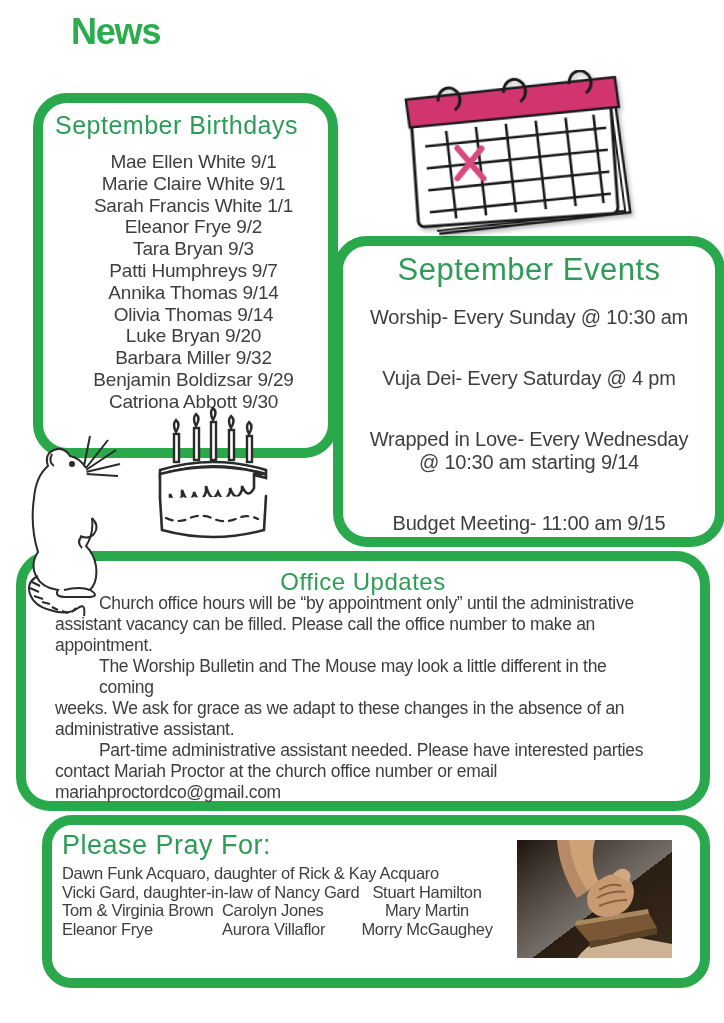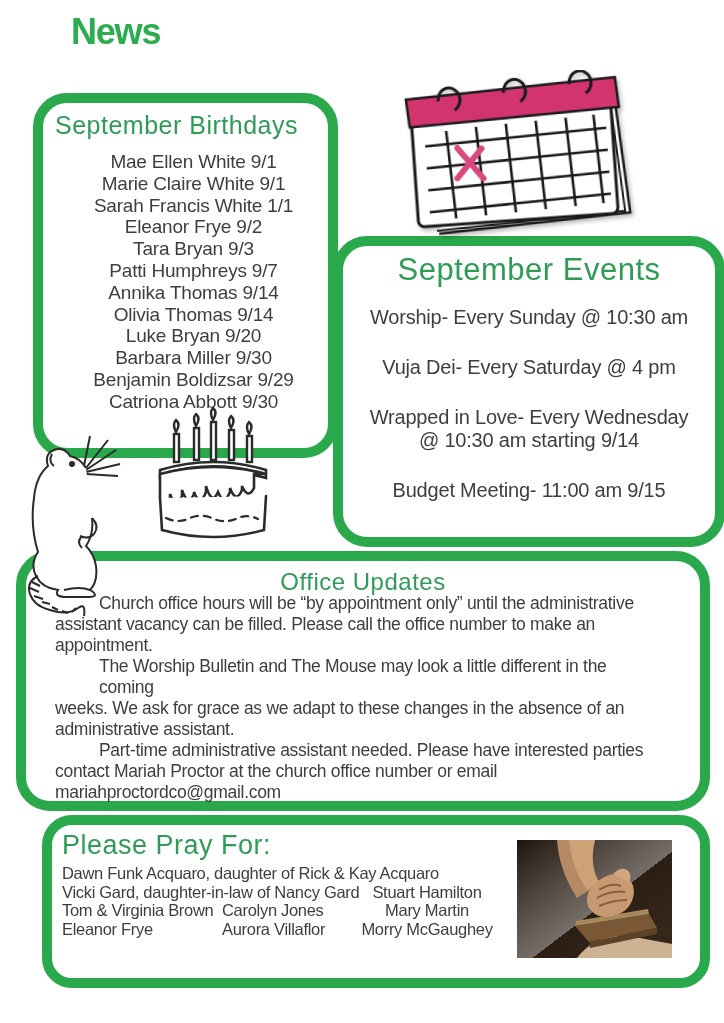--- a/index.html
+++ b/index.html
@@ -24,21 +24,21 @@
   .ev-box{left:333px;top:236px;width:372px;height:291px;border-radius:34px;}
   .of-box{left:16px;top:551px;width:674px;height:240px;border-radius:34px;}
   .pr-box{left:42px;top:815px;width:648px;height:153px;border-radius:30px;}
   .sec-head{color:var(--green-head);font-size:25px;line-height:28px;letter-spacing:.5px;}
   .bd-head{position:absolute;left:12px;top:8px;}
   .bd-list{position:absolute;left:8px;top:48px;width:100%;text-align:center;
     font-size:19px;line-height:21.8px;letter-spacing:-0.2px;}
   .ev-head{position:absolute;left:0;top:10px;width:100%;text-align:center;font-size:31px;}
   .ev-list{position:absolute;left:0;top:44px;width:100%;text-align:center;
     font-size:20px;line-height:23px;letter-spacing:-0.2px;}
-  .ev-item{margin-top:27px;}
+  .ev-item{margin-top:38px;}
   .ev-item:first-child{margin-top:16px;}
   .of-head{position:absolute;left:0;top:7px;width:100%;text-align:center;font-size:24px;}
   .of-text{position:absolute;left:29px;top:32px;width:600px;
     font-size:17.5px;line-height:21px;letter-spacing:-0.3px;}
   .of-text .ind{padding-left:44px;}
   .pr-head{position:absolute;left:10px;top:6px;font-size:27px;}
   .pr-names{font-size:16.5px;line-height:18.5px;letter-spacing:-0.3px;}
   .pr-left{position:absolute;left:10px;top:39px;}
   .pr-mid{position:absolute;left:170px;top:76px;}
   .pr-right{position:absolute;left:295px;top:57.5px;width:160px;text-align:center;}
@@ -60,21 +60,21 @@
     <div class="bd-list">
       <div>Mae Ellen White 9/1</div>
       <div>Marie Claire White 9/1</div>
       <div>Sarah Francis White 1/1</div>
       <div>Eleanor Frye 9/2</div>
       <div>Tara Bryan 9/3</div>
       <div>Patti Humphreys 9/7</div>
       <div>Annika Thomas 9/14</div>
       <div>Olivia Thomas 9/14</div>
       <div>Luke Bryan 9/20</div>
-      <div>Barbara Miller 9/30</div>
+      <div>Barbara Miller 9/32</div>
       <div>Benjamin Boldizsar 9/29</div>
       <div>Catriona Abbott 9/30</div>
     </div>
   </div>
 
   <svg class="illus cal" width="245" height="170" viewBox="0 0 245 170">
     <g transform="rotate(-4 122 85)" style="filter:drop-shadow(2px 3px 2px rgba(0,0,0,0.25))">
 
       <path d="M222 32 L230 150 L38 158" fill="#fff" stroke="#1a1a1a" stroke-width="2.5"></path>
       <path d="M217 30 L225 148 L36 155" fill="#fff" stroke="#1a1a1a" stroke-width="2"></path>

